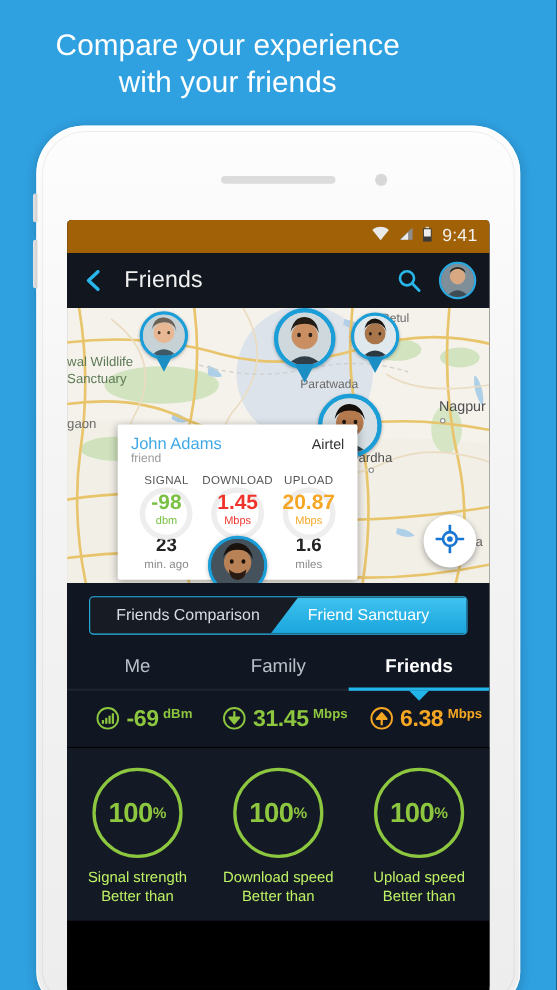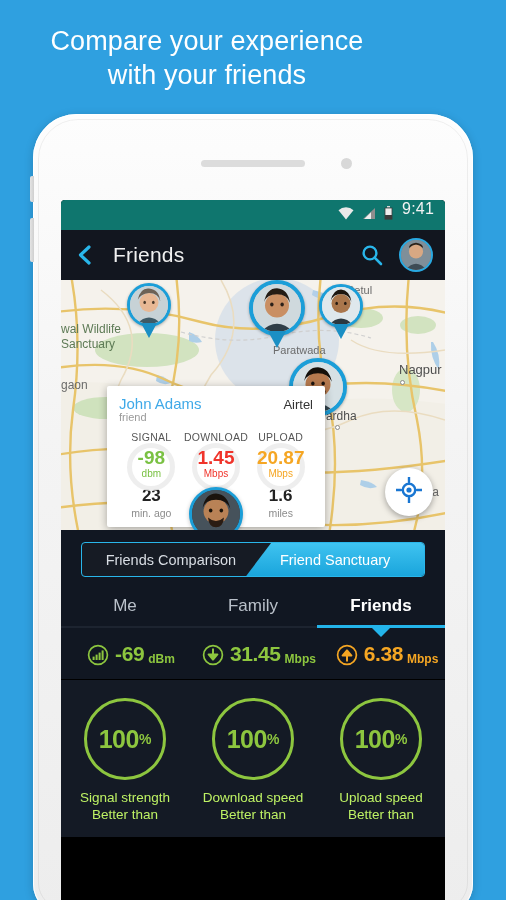--- a/index.html
+++ b/index.html
@@ -50,22 +50,22 @@
 
   
   .screen {
     position:absolute; left:28px; top:86px;
     width:384px; height:704px;
     background:#000; border-radius:4px; overflow:hidden;
   }
 
   
   .statusbar {
-    height:30px; background:#0f766e; position:relative;
-    display:flex; justify-content:flex-end;
+    height:30px; background:#a16207; position:relative;
+    display:flex; align-items:center; justify-content:flex-end;
     padding-right:11px;
   }
   .sb-icons { display:flex; align-items:center; gap:8px; }
   .sb-time {
     color:#f2f2f2; font-size:16px; margin-left:9px; letter-spacing:.2px;
   }
 
   
   .appbar {
     height:50px; background:#12161f; display:flex; align-items:center;
@@ -195,21 +195,21 @@
   .tabline .caret {
     position:absolute; top:2px; left:83.333%; margin-left:-9px;
     width:0;height:0;border-left:9px solid transparent;
     border-right:9px solid transparent;border-top:9px solid #23b4ea;
   }
 
   .statsrow {
     display:flex; align-items:center; padding:14px 0 13px 0;
     border-bottom:1px solid #000;
   }
-  .stat { flex:1 1 0; display:flex; align-items:flex-end; justify-content:center;padding-left:12px; }
+  .stat { flex:1 1 0; display:flex; align-items:flex-start; justify-content:center;padding-left:12px; }
   .stat .sicon { margin-right:6px; display:flex; }
   .stat .sval { font-size:21px; font-weight:bold; letter-spacing:-.4px; }
   .stat .sunit { font-size:12px; margin-left:4px; font-weight:bold; }
 
   .circles {
     display:flex; padding:18px 0 14px 0; background:#141a25;
   }
   .circ-cell { flex:1 1 0; text-align:center; }
   .circ {
     width:82px; height:82px; border-radius:50%;

